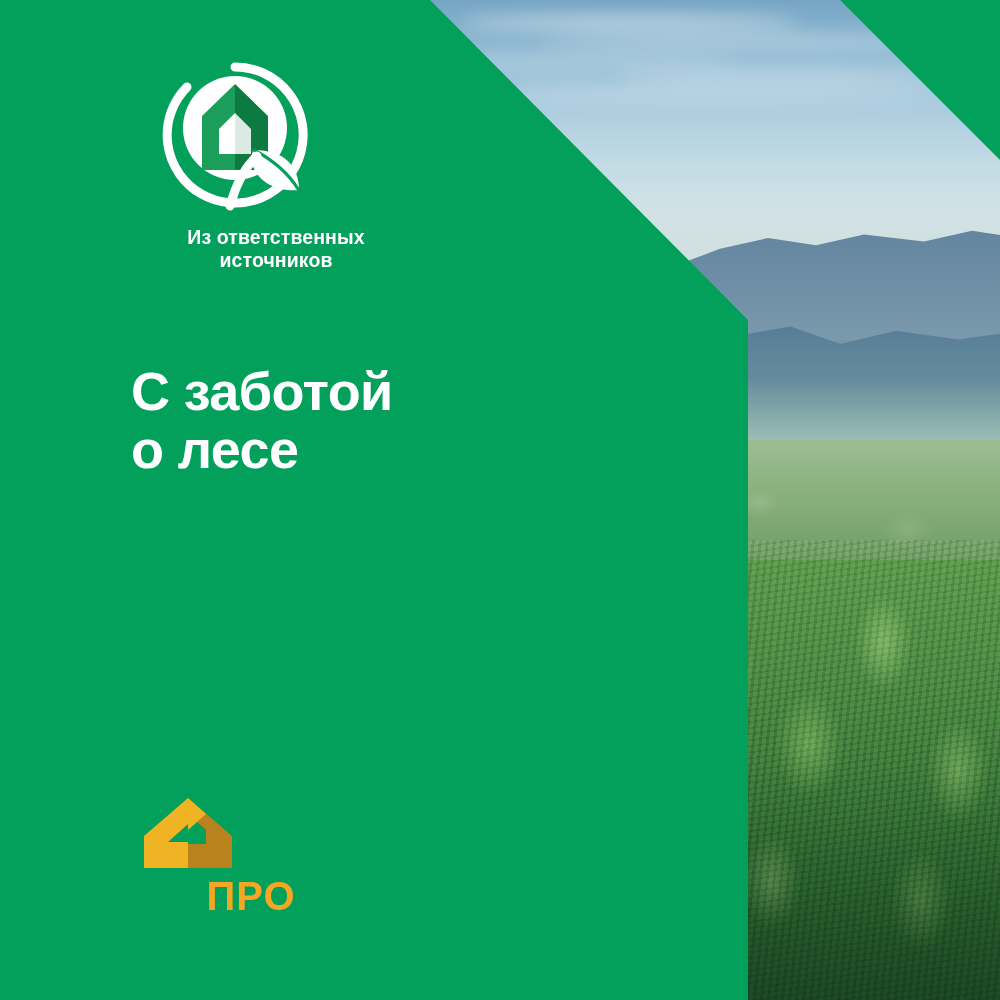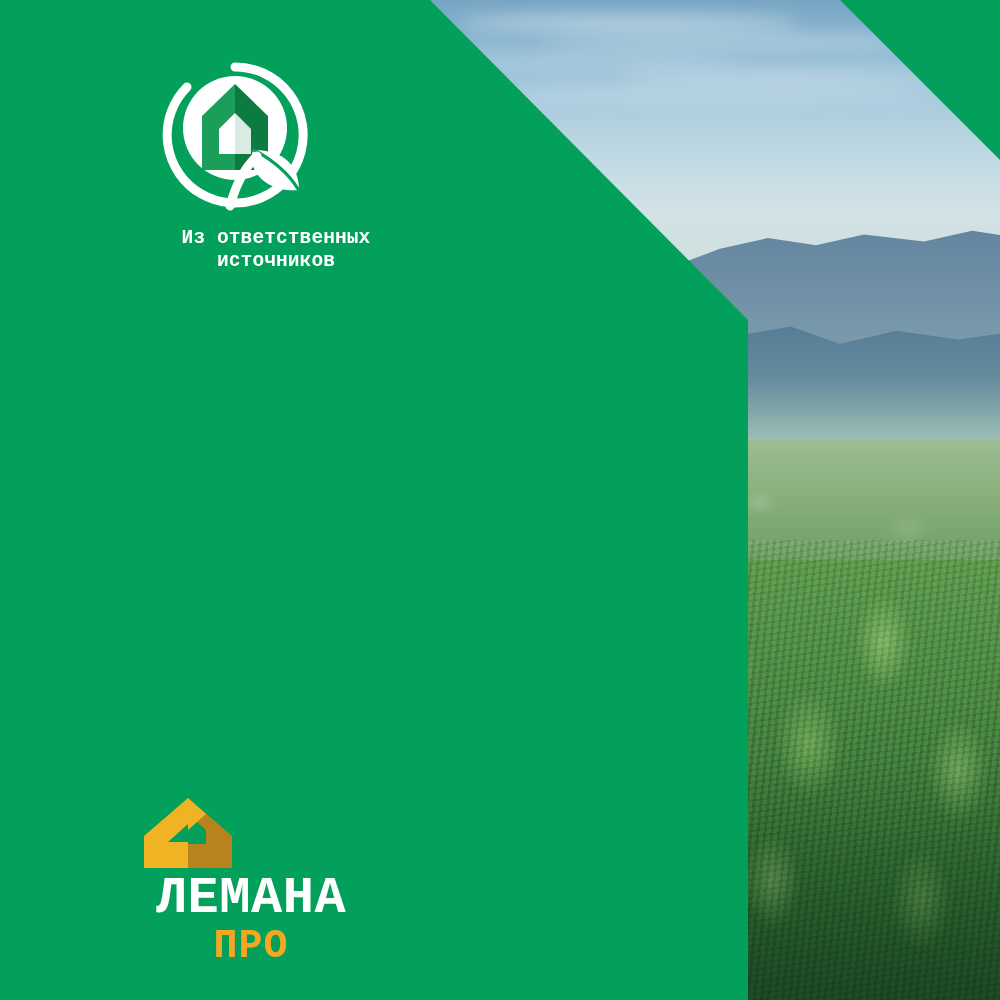--- a/index.html
+++ b/index.html
@@ -11,21 +11,20 @@
   body {
     font-family: "Liberation Sans", sans-serif;
   }
 
   .poster {
     position: relative;
     width: 1000px;
     height: 1000px;
     overflow: hidden;
     background: #02a05a;
-    font-family: Liberation Mono, monospace;
   }
 
   
   .photo {
     position: absolute;
     inset: 0;
     z-index: 1;
   }
   .photo-sky {
     position: absolute;
@@ -286,33 +285,34 @@
 
           <path d="M96 92 C126 92 141 108 141 132 C117 134 97 122 94 104 C93 98 94 94 96 92 Z" fill="#ffffff"></path>
           <path d="M96 92 C118 104 132 118 140 131" fill="none" stroke="#02a05a" stroke-width="3.2" stroke-linecap="round"></path>
           <path d="M72 148 C78 126 86 110 99 98" fill="none" stroke="#ffffff" stroke-width="9" stroke-linecap="round"></path>
         </svg>
       </span>
       <div class="badge-caption">Из ответственных
 источников</div>
     </div>
 
+    <h1 class="headline">С заботой
+о лесе</h1>
 
 
     <div class="brand">
       <span class="brand-house">
         <svg width="104" height="74" viewBox="0 0 104 74" aria-hidden="true">
 
           <path d="M52 2 L8 40 L8 72 L32 72 L32 46 L52 28 Z" fill="#f0b323"></path>
 
           <path d="M52 2 L96 40 L96 72 L52 72 L52 48 L70 48 L70 34 L52 18 Z" fill="#b8821c"></path>
 
           <path d="M32 46 L52 46 L52 72 L32 72 Z" fill="#f0b323"></path>
 
           <path d="M52 2 L70 18 L52 34 Z" fill="#f0b323"></path>
         </svg>
       </span>
-      <span class="brand-word">ЛЕМАНА</span>
       <span class="brand-sub">ПРО</span>
     </div>
 
   </div>
 </div>
 
 </body></html>

